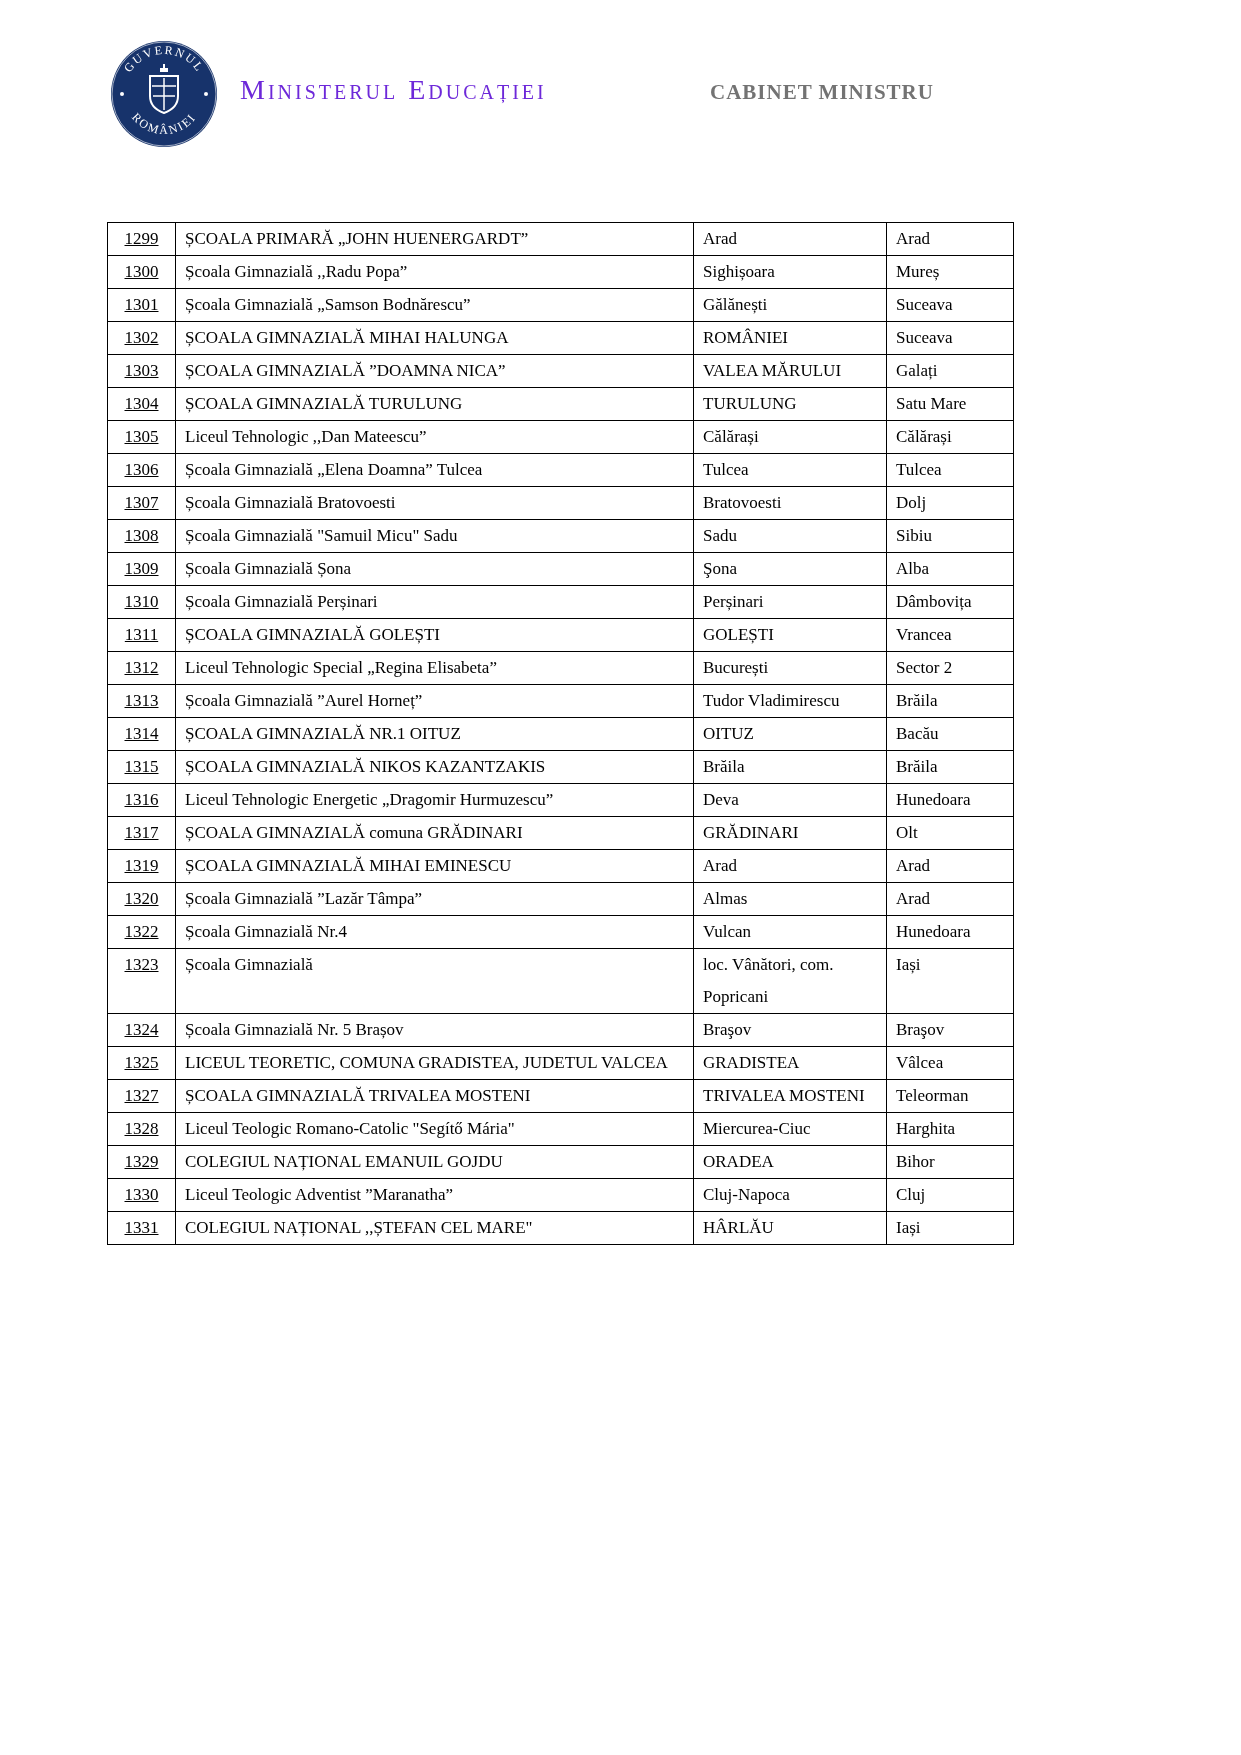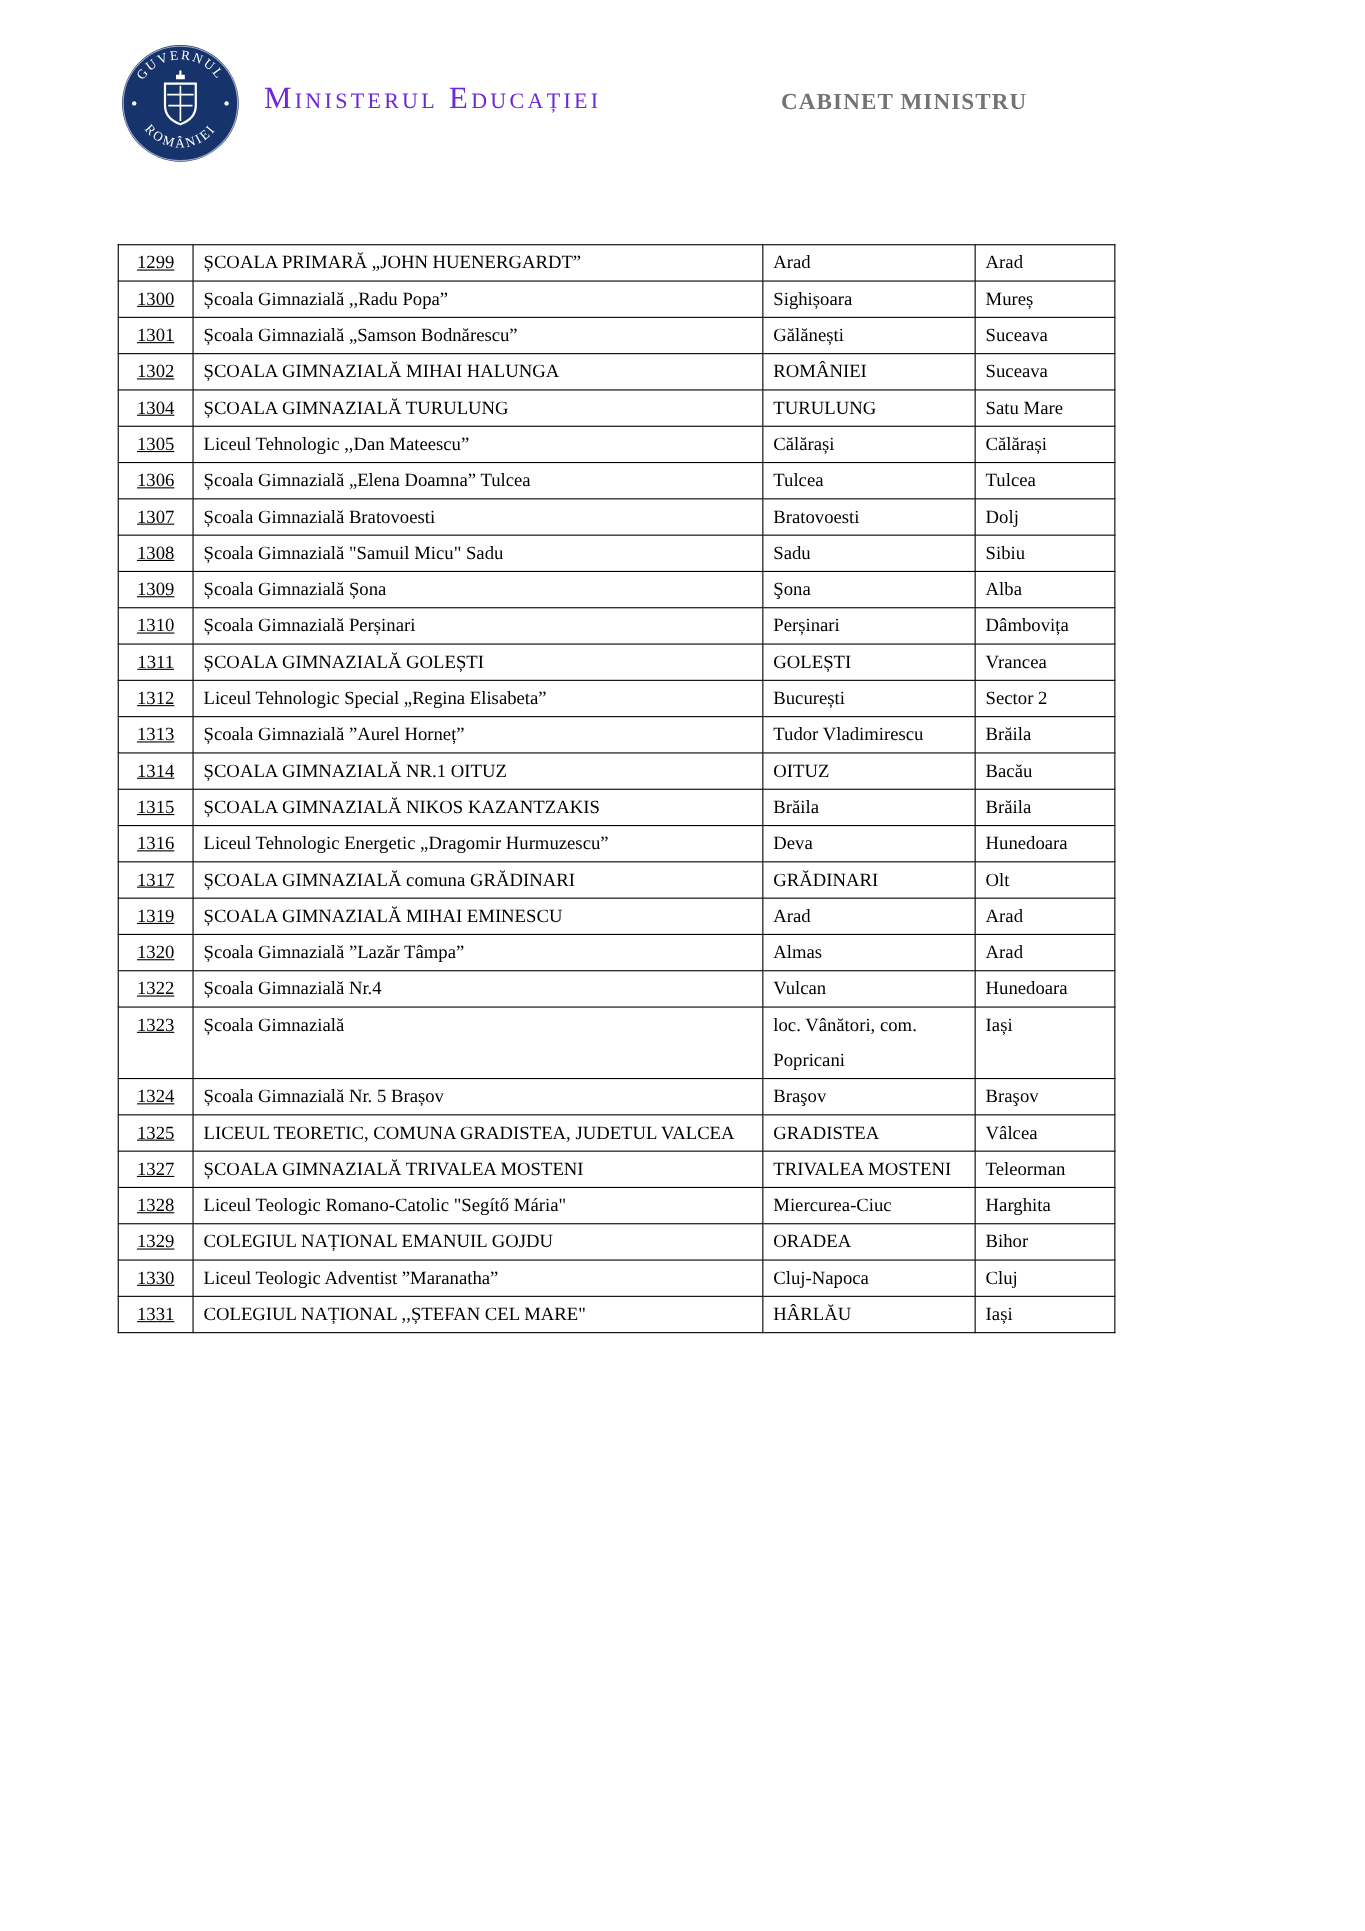--- a/index.html
+++ b/index.html
@@ -111,20 +111,26 @@
             <td class="locality">Gălănești</td>
             <td class="county">Suceava</td>
           </tr>
           <tr>
             <td class="no">1302</td>
             <td class="school">ȘCOALA GIMNAZIALĂ MIHAI HALUNGA</td>
             <td class="locality">ROMÂNIEI</td>
             <td class="county">Suceava</td>
           </tr>
           <tr>
+            <td class="no">1303</td>
+            <td class="school">ȘCOALA GIMNAZIALĂ ”DOAMNA NICA”</td>
+            <td class="locality">VALEA MĂRULUI</td>
+            <td class="county">Galați</td>
+          </tr>
+          <tr>
             <td class="no">1304</td>
             <td class="school">ȘCOALA GIMNAZIALĂ TURULUNG</td>
             <td class="locality">TURULUNG</td>
             <td class="county">Satu Mare</td>
           </tr>
           <tr>
             <td class="no">1305</td>
             <td class="school">Liceul Tehnologic ,,Dan Mateescu”</td>
             <td class="locality">Călărași</td>
             <td class="county">Călărași</td>

